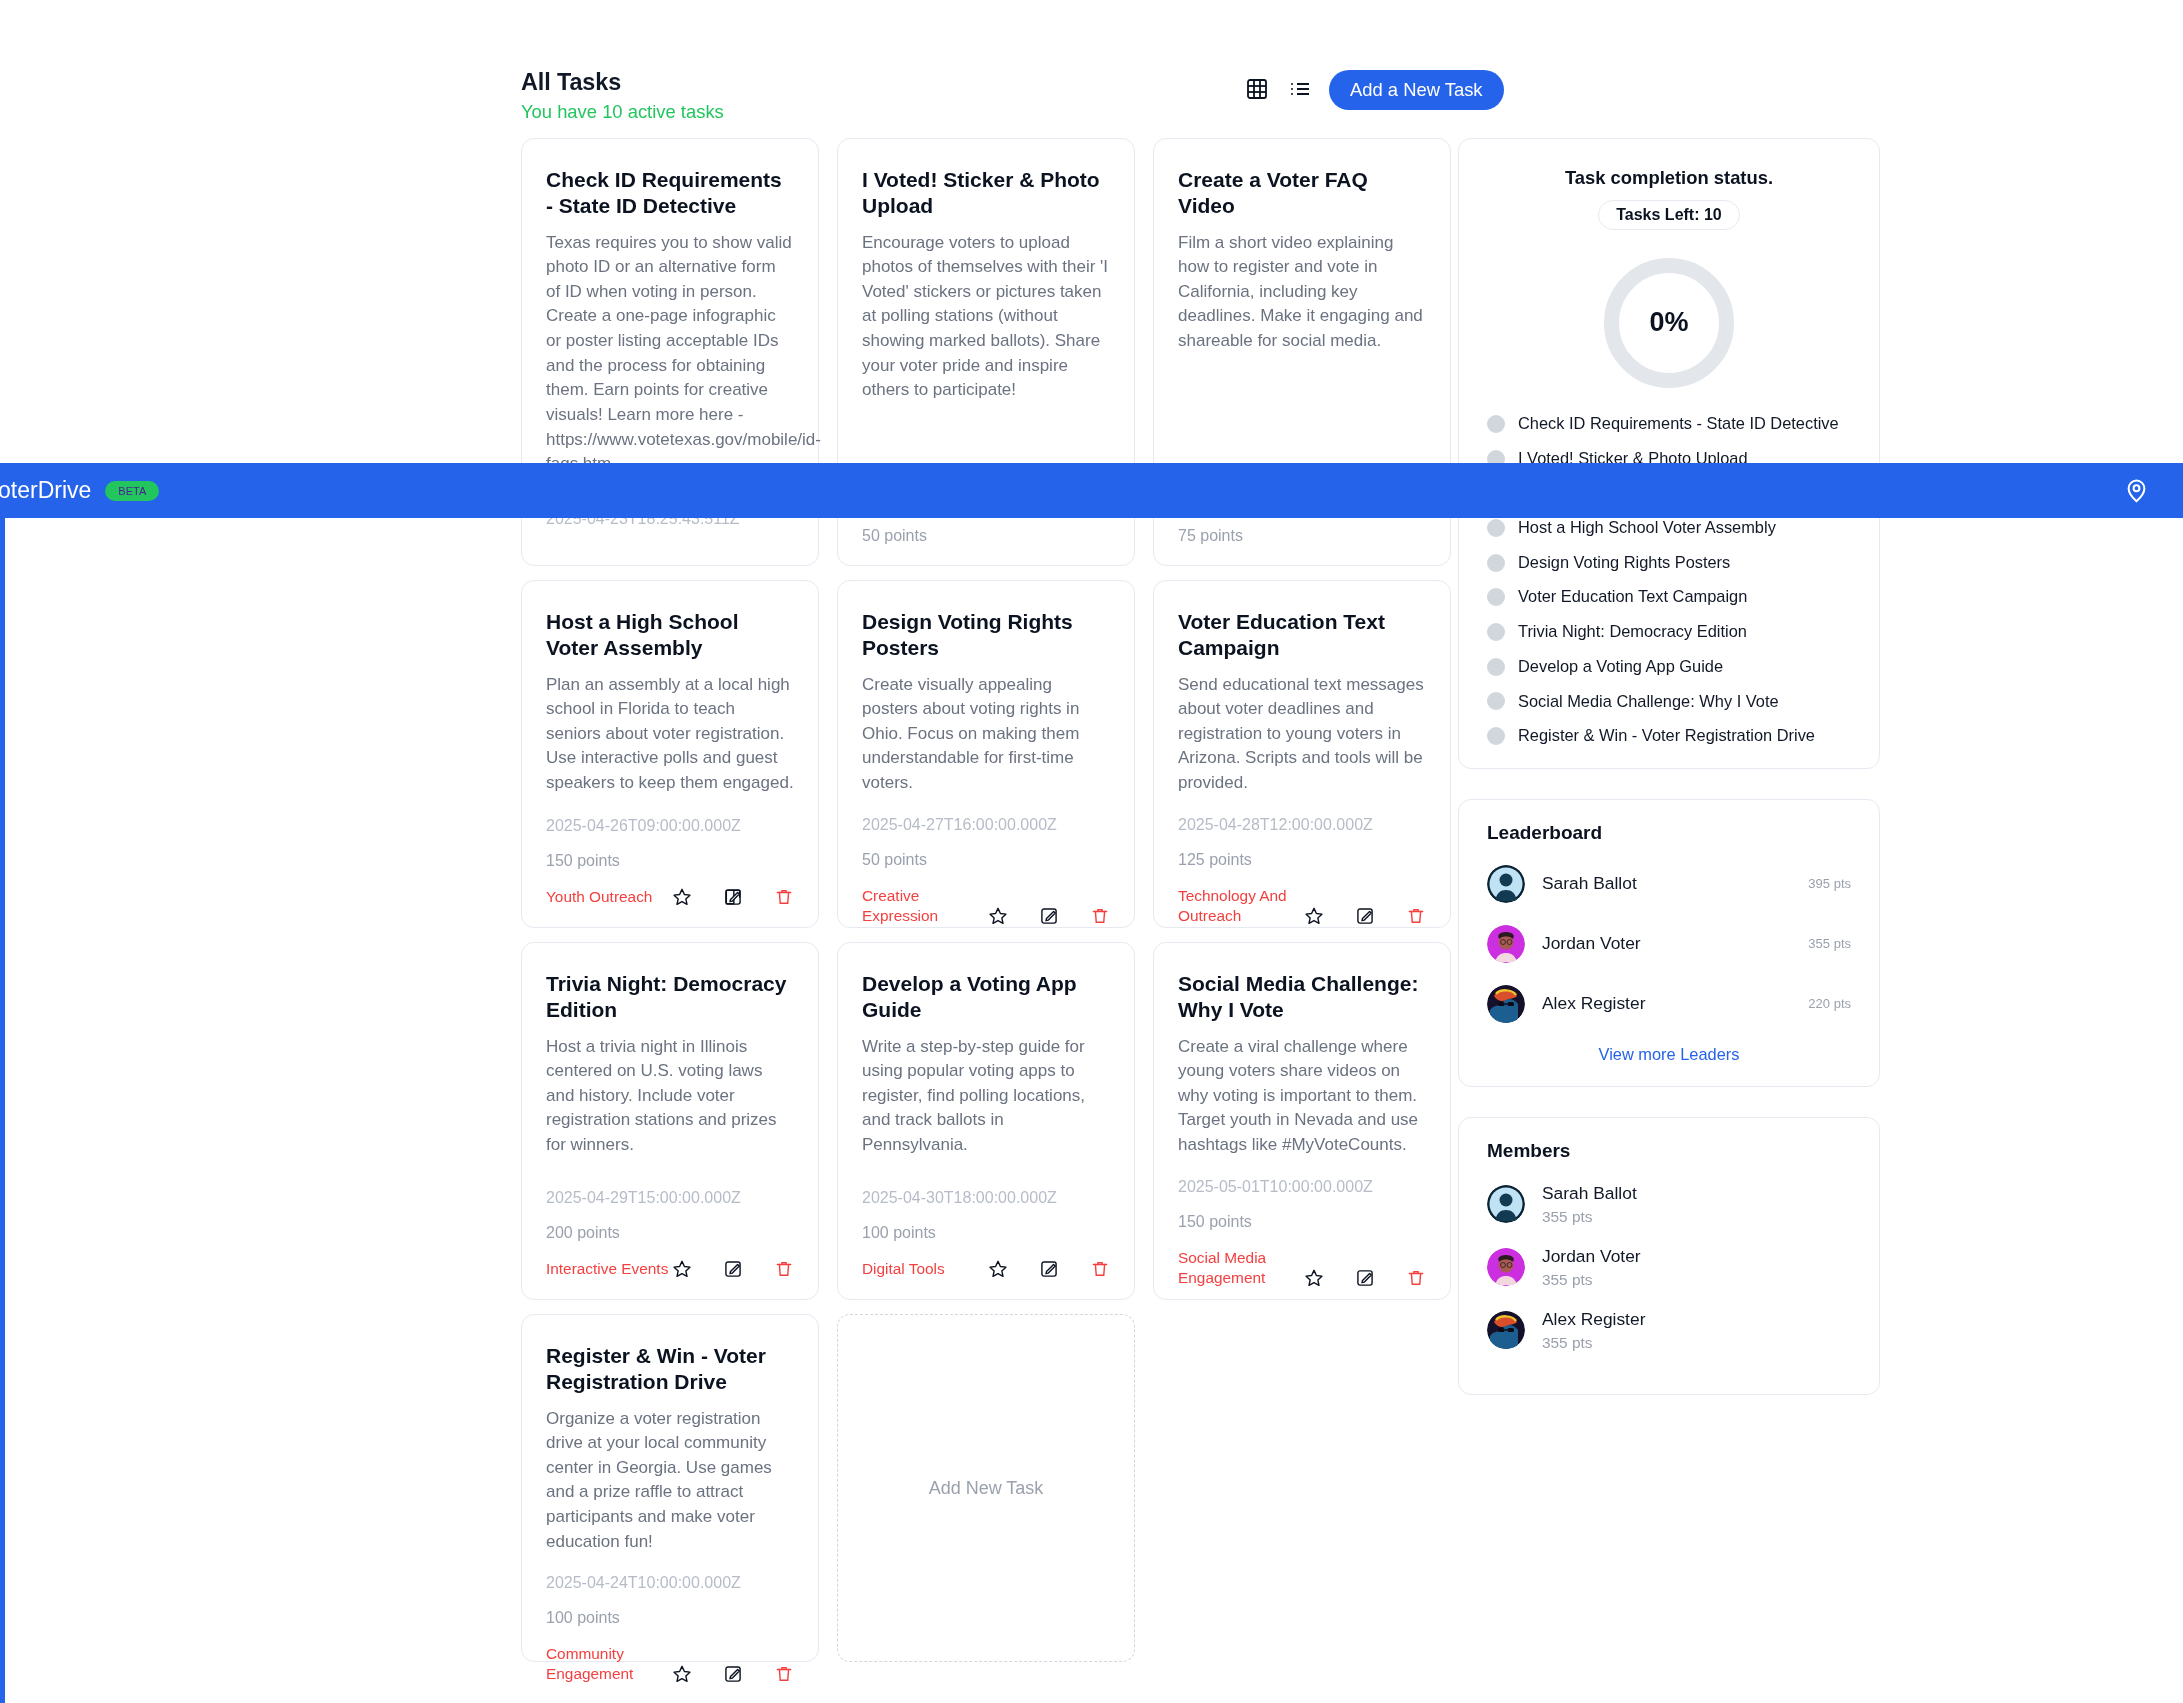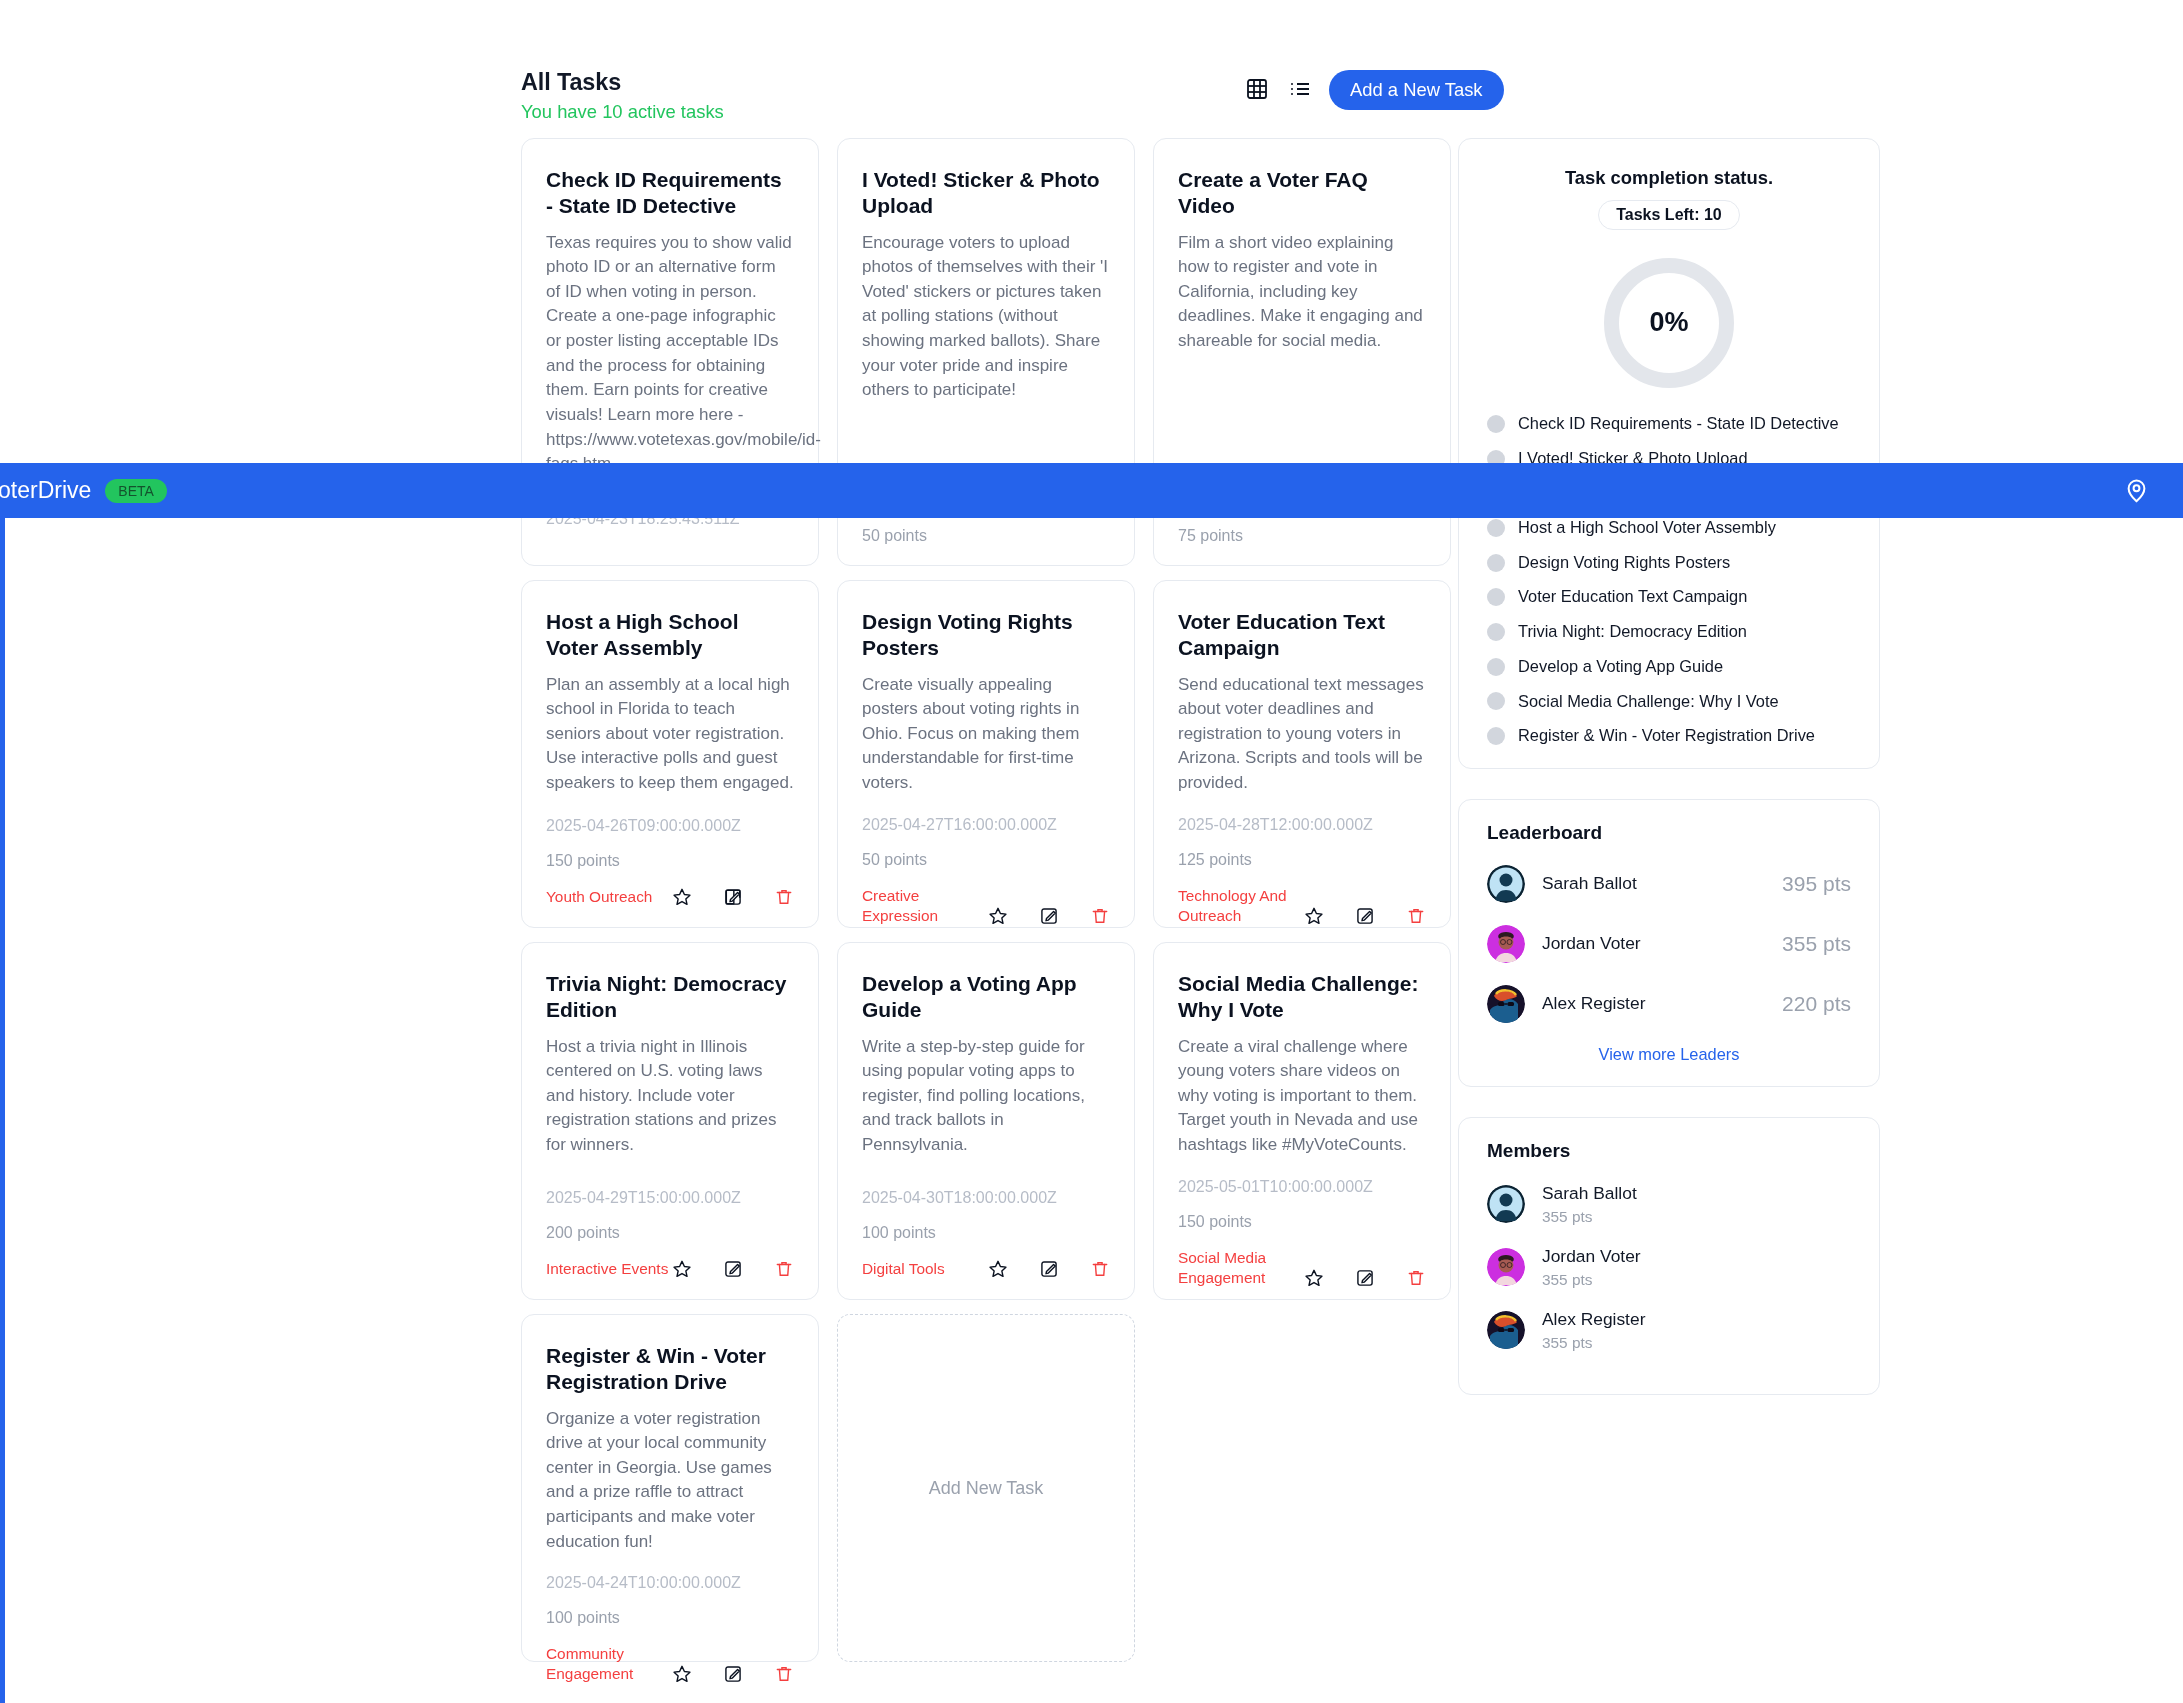--- a/index.html
+++ b/index.html
@@ -121,42 +121,42 @@
     font-size:19px; font-weight:bold; color:#0b1220; margin-bottom:21px;
   }
   .lb-row{
     display:flex; align-items:center; margin-bottom:22px; cursor:pointer;
   }
   .avatar{
     width:38px;height:38px;border-radius:50%;flex:0 0 auto;margin-right:17px;
     overflow:hidden; position:relative;
   }
   .lb-name{ font-size:17.4px; color:#111827; flex:1 1 auto; }
-  .lb-pts{ font-size:21px; color:#9aa1ad;margin-left:32px; }
+  .lb-pts{ font-size:13px; color:#9aa1ad;margin-left:32px; }
   .view-more{
     display:block; text-align:center; font-size:16.4px; color:#2563eb;
     cursor:pointer; margin-top:8px;
   }
   .mem-row{ display:flex; align-items:center; margin-bottom:20px; cursor:pointer; }
   .mem-text{ display:flex; flex-direction:column; gap:4px; }
   .mem-name{ font-size:17.4px; color:#111827; }
   .mem-pts{ font-size:15.4px; color:#9aa1ad; }
 
   
   .blue-bar{
     position:absolute; left:0; top:463px; width:2183px; height:55px;
     background:#2563eb; display:flex; align-items:center;
     padding:0 33px; z-index:50;
   }
   .brand{
     font-size:23px; color:#fff; margin-left:-35px; white-space:nowrap;
   }
   .beta{
-    background:#22c55e; color:#14532d; border-radius:497px;
-    font-size:14px; padding:4px 13px; margin-left:14px; font-weight:normal;
+    background:#22c55e; color:#4c1d95; border-radius:497px;
+    font-size:11px; padding:4px 13px; margin-left:14px; font-weight:normal;
   }
   .brand-wrap{ display:flex; align-items:center; }
   .pin{ margin-left:auto; display:flex; align-items:center; }
 </style>
 </head>
 <body>
 
 <div class="page">
 
   <div class="left-rail"></div>

